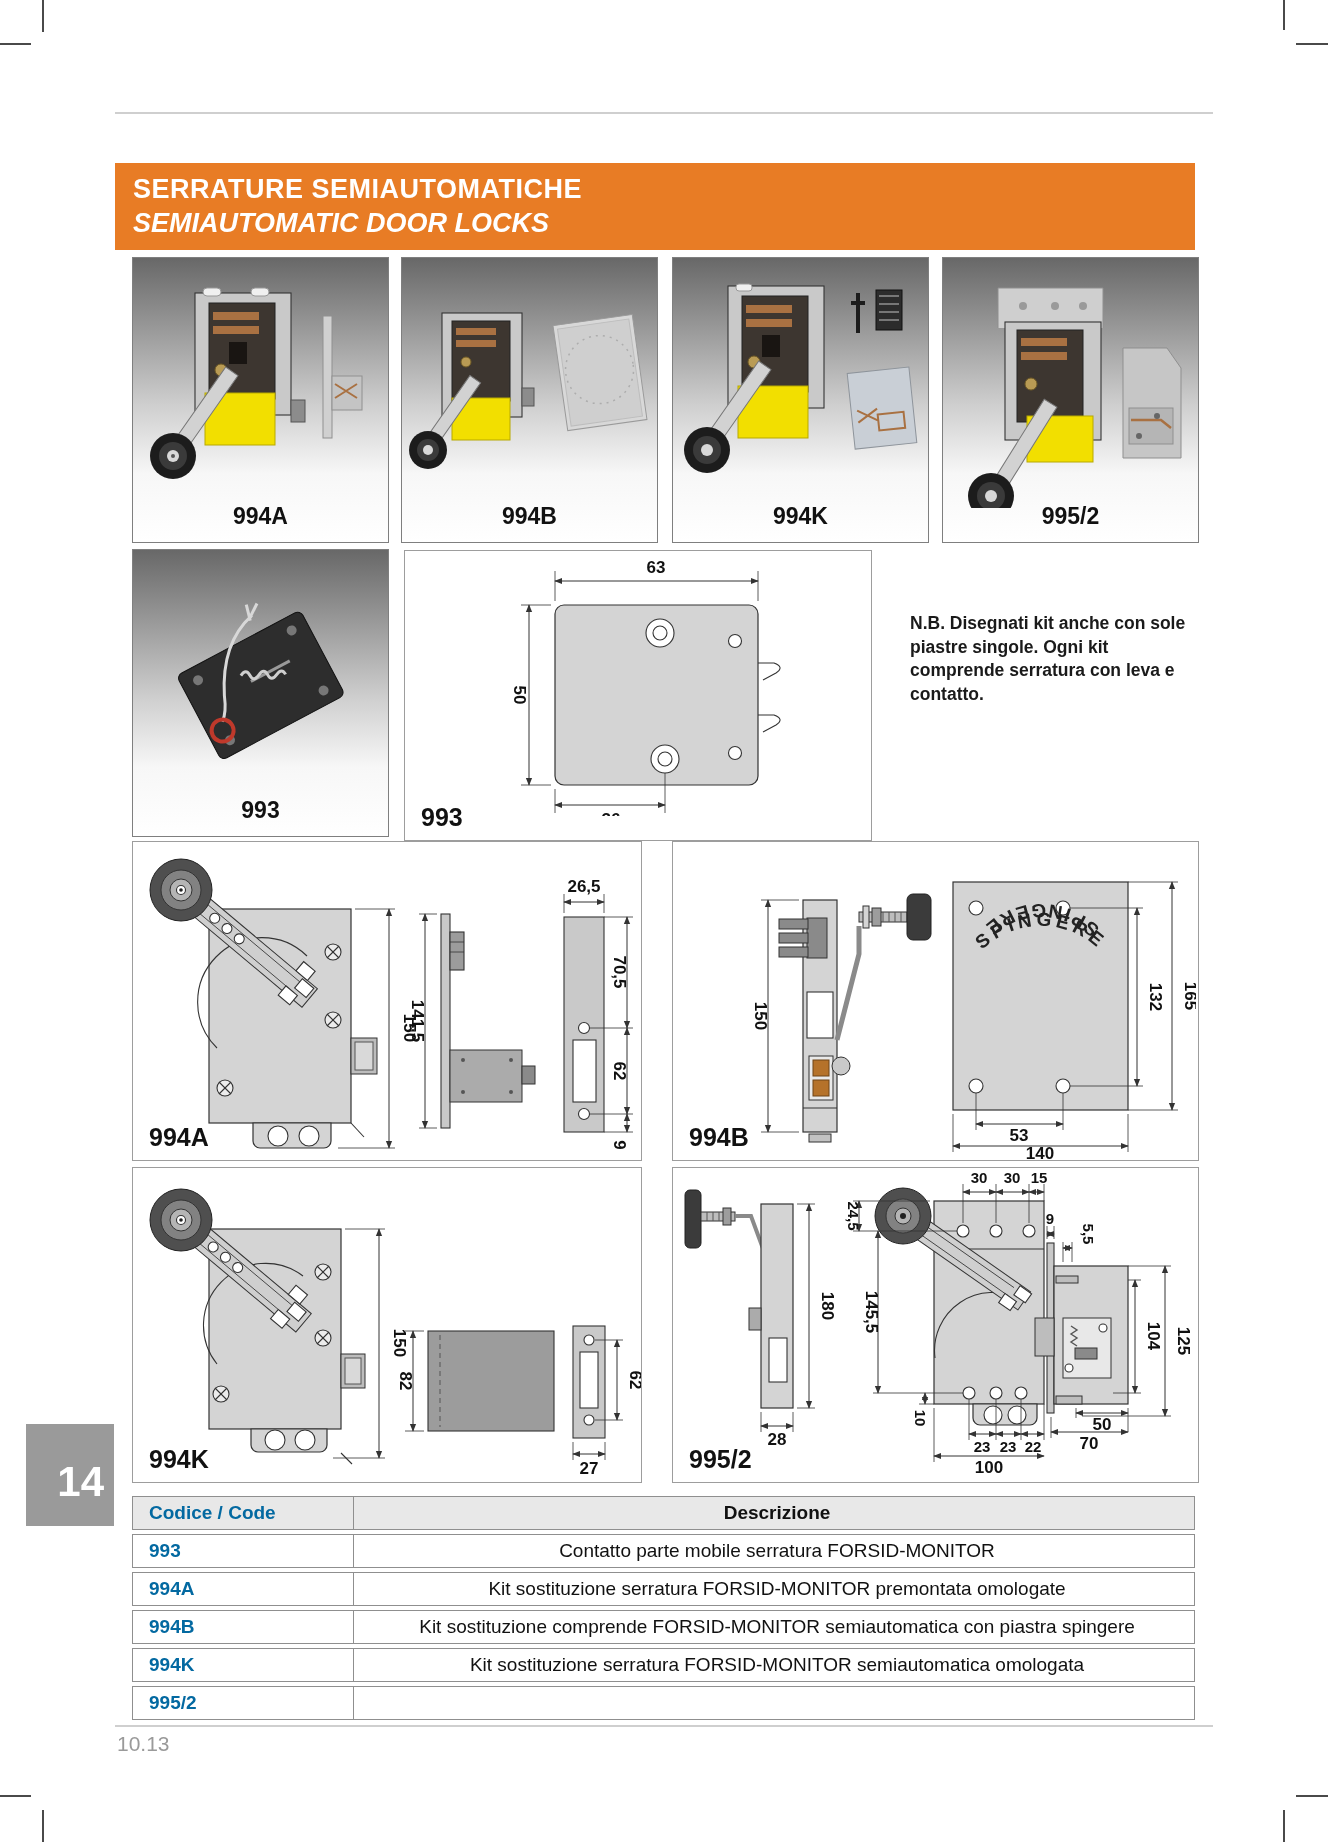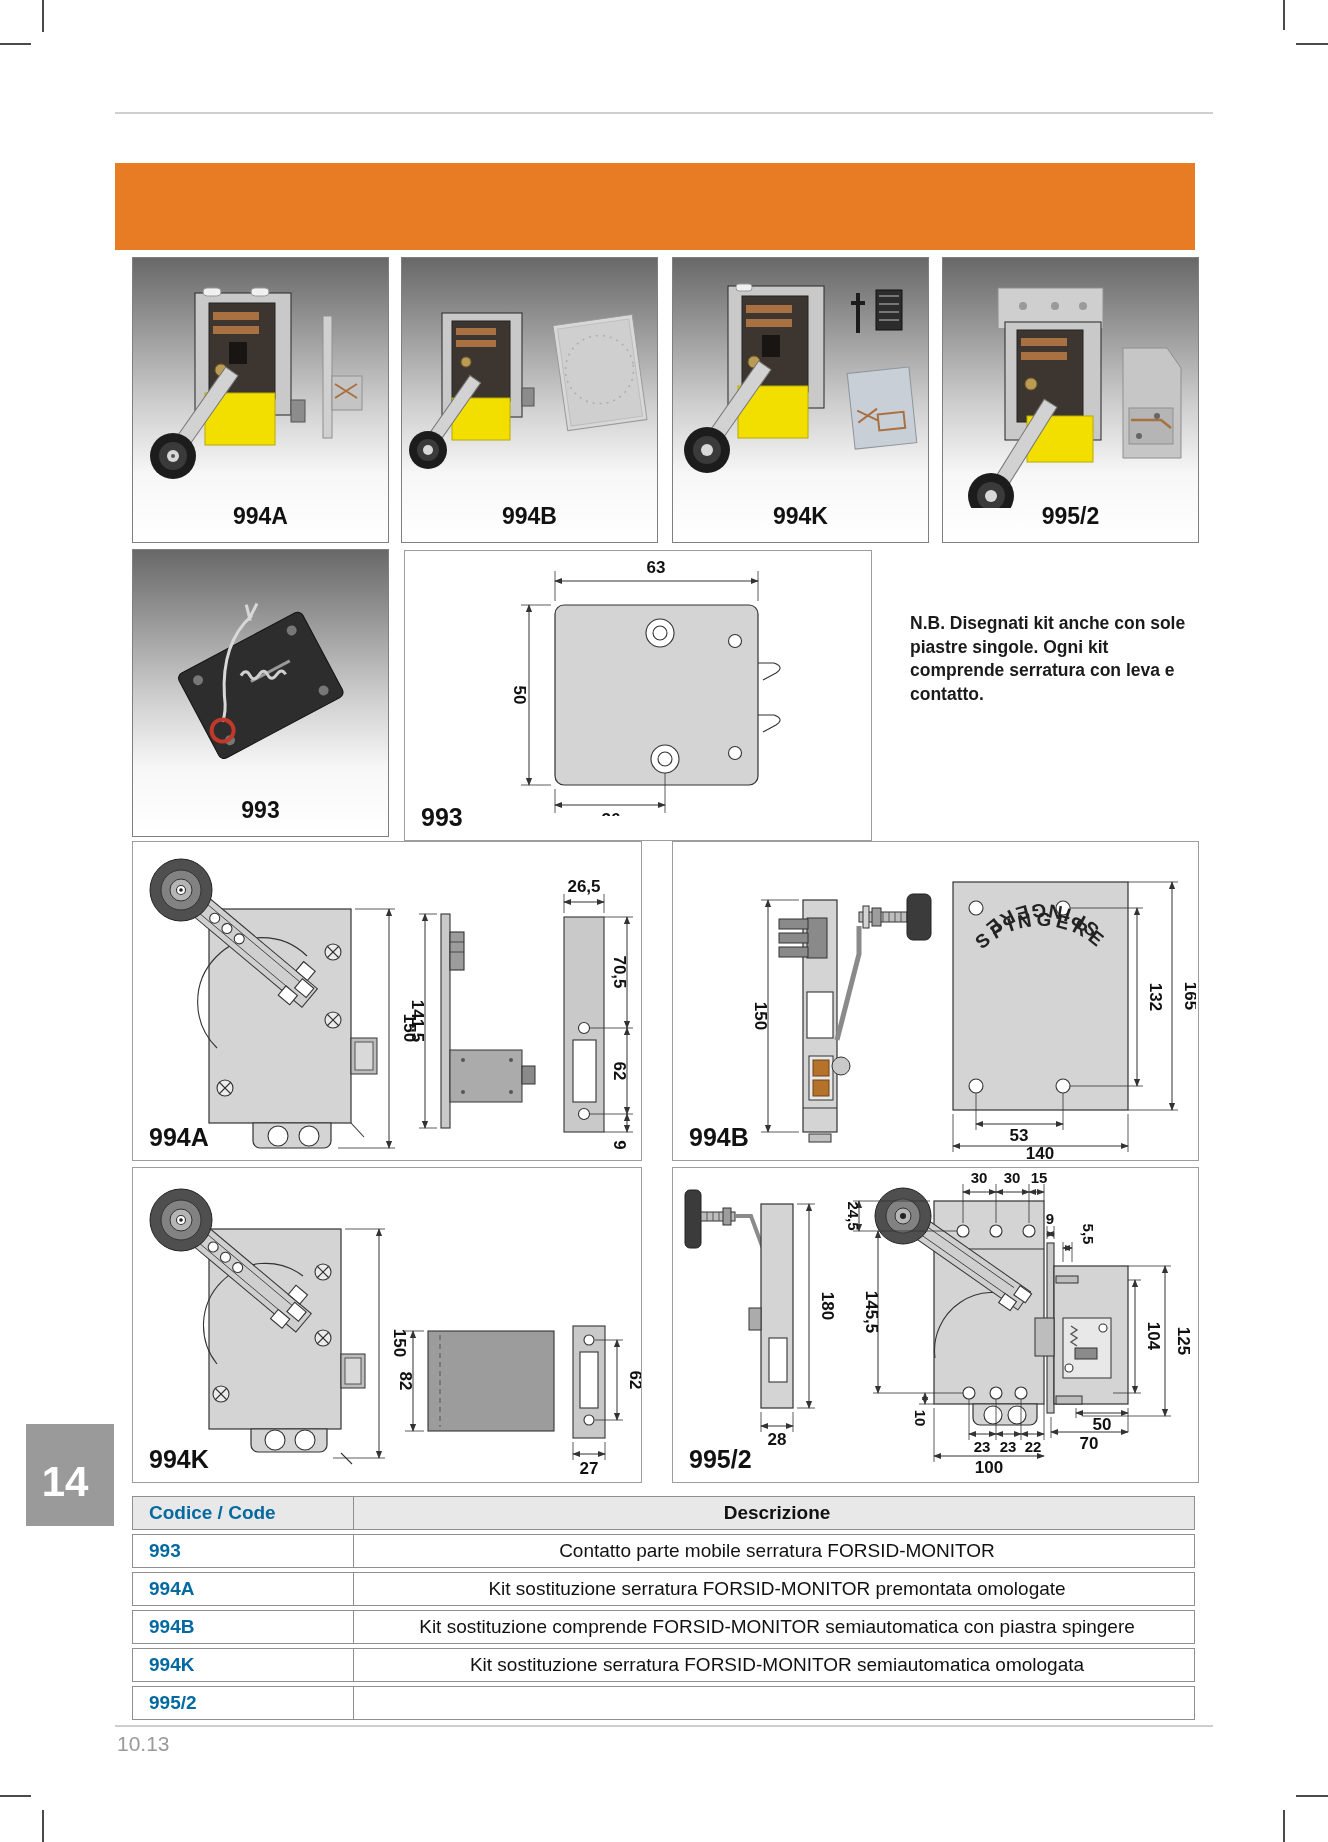--- a/index.html
+++ b/index.html
@@ -18,21 +18,21 @@
          background:linear-gradient(180deg,#686868 0%,#8f8f8f 20%,#cfcfcf 52%,#f7f7f7 76%,#ffffff 100%);}
   .photo-label{position:absolute;left:0;right:0;bottom:12px;text-align:center;
                font-size:23px;font-weight:bold;color:#111;}
   
   .drawbox{position:absolute;border:1px solid #9d9d9d;background:#fff;}
   .draw-label{position:absolute;left:16px;bottom:8px;font-size:25px;font-weight:bold;color:#111;}
   
   #note{left:910px;top:612px;width:290px;font-size:17.5px;font-weight:bold;color:#1a1a1a;line-height:1.35;}
   
   #tab14{left:26px;top:1424px;width:88px;height:102px;background:#9a9a9a;color:#fff;
-         display:flex;align-items:center;justify-content:center;
+         display:flex;align-items:center;justify-content:flex-end;
          padding:14px 10px 0 0;box-sizing:border-box;font-size:42px;font-weight:bold;}
   
   #spec-table{left:132px;top:1496px;width:1063px;}
   .trow{display:flex;border:1px solid #8f8f8f;margin-bottom:4px;background:#fff;}
   .trow.head{background:#e8e8e8;}
   .tc1{width:221px;box-sizing:border-box;padding:5px 8px 5px 16px;border-right:1px solid #8f8f8f;
        font-size:19px;font-weight:bold;color:#0369a1;}
   .tc2{flex:1;box-sizing:border-box;padding:5px 8px 5px 14px;font-size:19px;color:#111;text-align:center;}
   .trow.head .tc2{font-weight:bold;}
   #footer-page{left:117px;top:1732px;font-size:21px;color:#9a9a9a;}
@@ -69,20 +69,22 @@
   <div class="cropmark" style="left:1296px;top:43px;width:32px;height:2px;"></div>
   <div class="cropmark" style="left:0;top:1795px;width:31px;height:2px;"></div>
   <div class="cropmark" style="left:42px;top:1810px;width:2px;height:32px;"></div>
   <div class="cropmark" style="left:1296px;top:1795px;width:32px;height:2px;"></div>
   <div class="cropmark" style="left:1283px;top:1810px;width:2px;height:32px;"></div>
 
   <div class="rule" style="left:115px;top:112px;width:1098px;"></div>
   <div class="rule" style="left:115px;top:1725px;width:1098px;"></div>
 
   <div id="banner" class="abs">
+    <div class="t1">SERRATURE SEMIAUTOMATICHE</div>
+    <div class="t2">SEMIAUTOMATIC DOOR LOCKS</div>
   </div>
 
   <div class="photo" style="left:132px;top:257px;width:255px;height:284px;">
     <svg width="253" height="235" viewBox="0 0 253 235">
       <rect x="62" y="35" width="96" height="122" class="ol2"></rect>
       <rect x="70" y="30" width="18" height="8" rx="4" fill="#f0f0f0" stroke="#999"></rect>
       <rect x="118" y="30" width="18" height="8" rx="4" fill="#f0f0f0" stroke="#999"></rect>
       <rect x="76" y="45" width="66" height="96" fill="#3d3630" stroke="#222"></rect>
       <rect x="80" y="54" width="46" height="8" fill="#a97142"></rect>
       <rect x="80" y="68" width="46" height="8" fill="#a97142"></rect>

